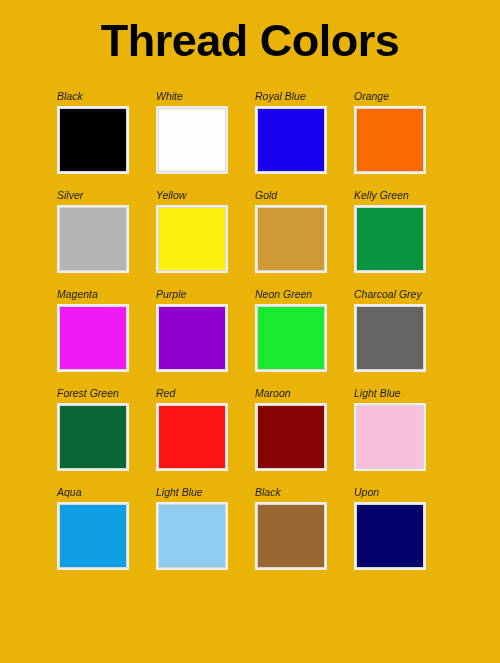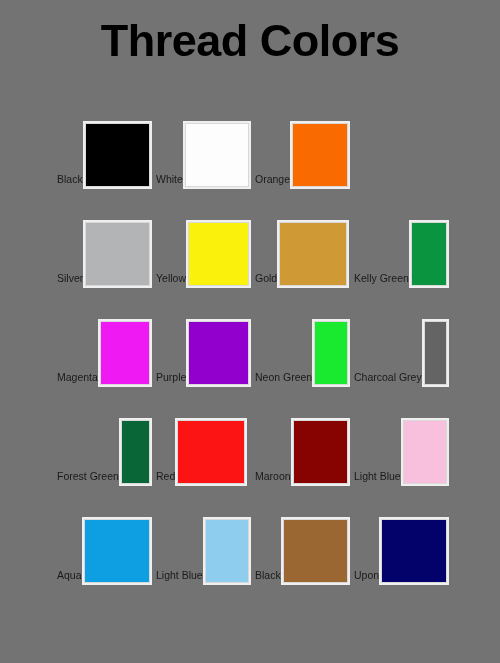--- a/index.html
+++ b/index.html
@@ -13,21 +13,21 @@
     position: relative;
     overflow: hidden;
     font-family: "Liberation Sans", sans-serif;
     color: #000000;
   }
 
   .page {
     width: 500px;
     height: 663px;
     position: relative;
-    background: #737373;
+    background: #eab308;
     box-sizing: border-box;
   }
 
   .title {
     position: absolute;
     top: 14px;
     left: 0;
     width: 500px;
     text-align: center;
     font-family: "Liberation Sans", sans-serif;
@@ -49,22 +49,23 @@
     display: flex;
     width: 396px;
     height: 99px;
     justify-content: flex-start;
   }
 
   .cell {
     width: 95px;
     margin-right: 4px;
     display: flex;
-    flex-direction: row;
-    align-items: flex-end;
+    flex-direction: column;
+    align-items: flex-start;
+    font-style: italic;
   }
   .cell:last-child { margin-right: 0; }
 
   .swatch-label {
     font-size: 10.5px;
     line-height: 13px;
     color: #1a1a1a;
     text-align: center;
     white-space: nowrap;
     margin-bottom: 3px;
@@ -110,20 +111,24 @@
     <div class="row">
       <div class="cell">
         <div class="swatch-label">Black</div>
         <div class="swatch has-outline" style="background-color: rgb(0, 0, 0);"></div>
       </div>
       <div class="cell">
         <div class="swatch-label">White</div>
         <div class="swatch has-outline" style="background-color: rgb(253, 253, 253);"></div>
       </div>
       <div class="cell">
+        <div class="swatch-label">Royal Blue</div>
+        <div class="swatch has-outline" style="background-color: rgb(24, 0, 239);"></div>
+      </div>
+      <div class="cell">
         <div class="swatch-label">Orange</div>
         <div class="swatch has-outline" style="background-color: rgb(249, 107, 0);"></div>
       </div>
     </div>
 
     <div class="row">
       <div class="cell">
         <div class="swatch-label">Silver</div>
         <div class="swatch has-outline" style="background-color: rgb(179, 180, 182);"></div>
       </div>

